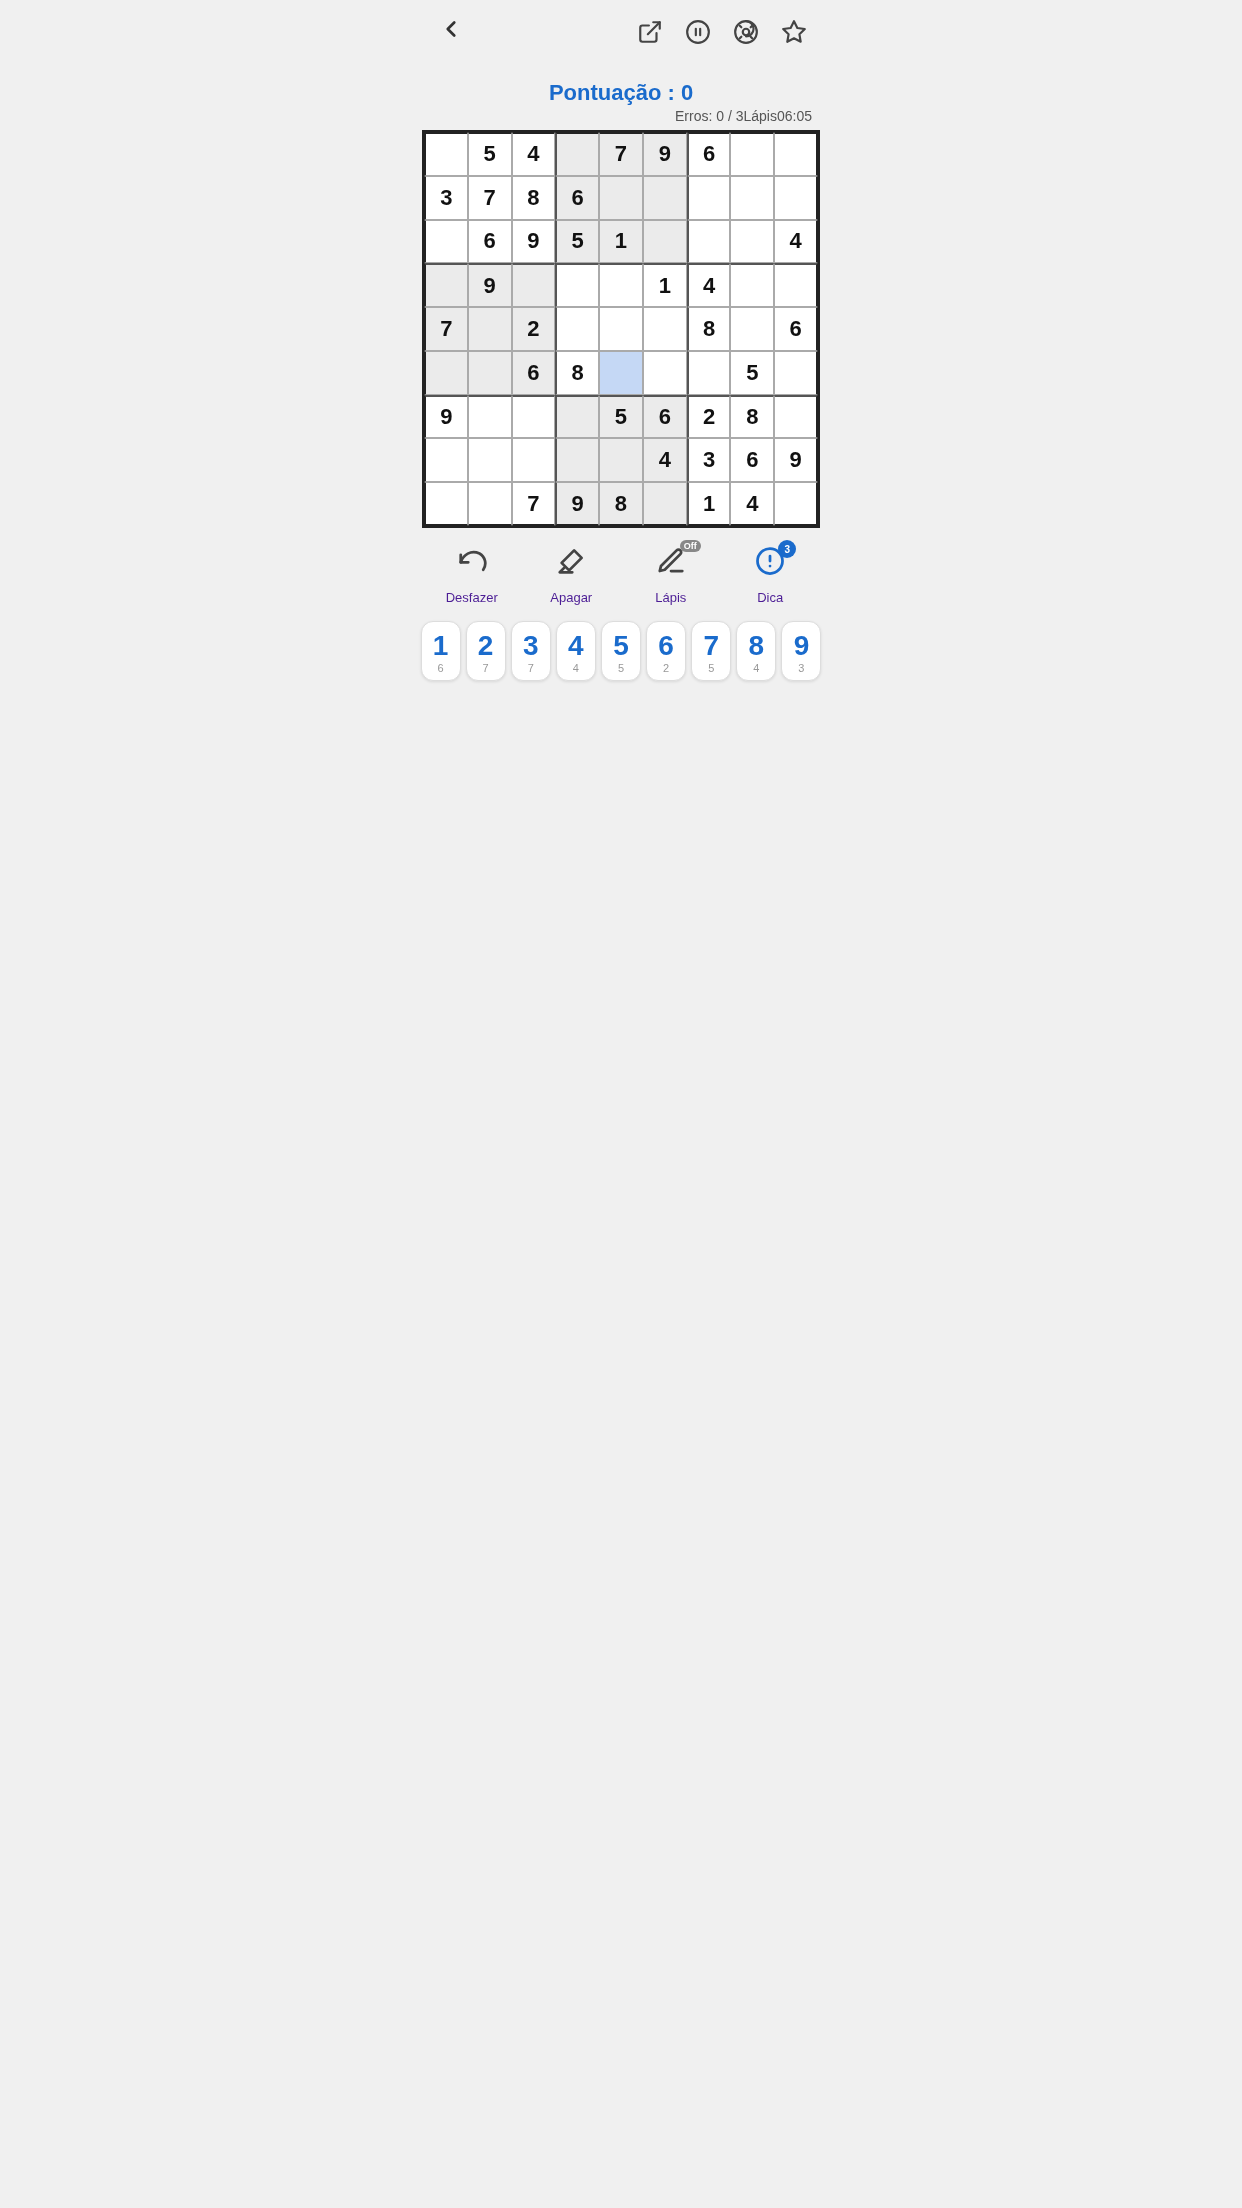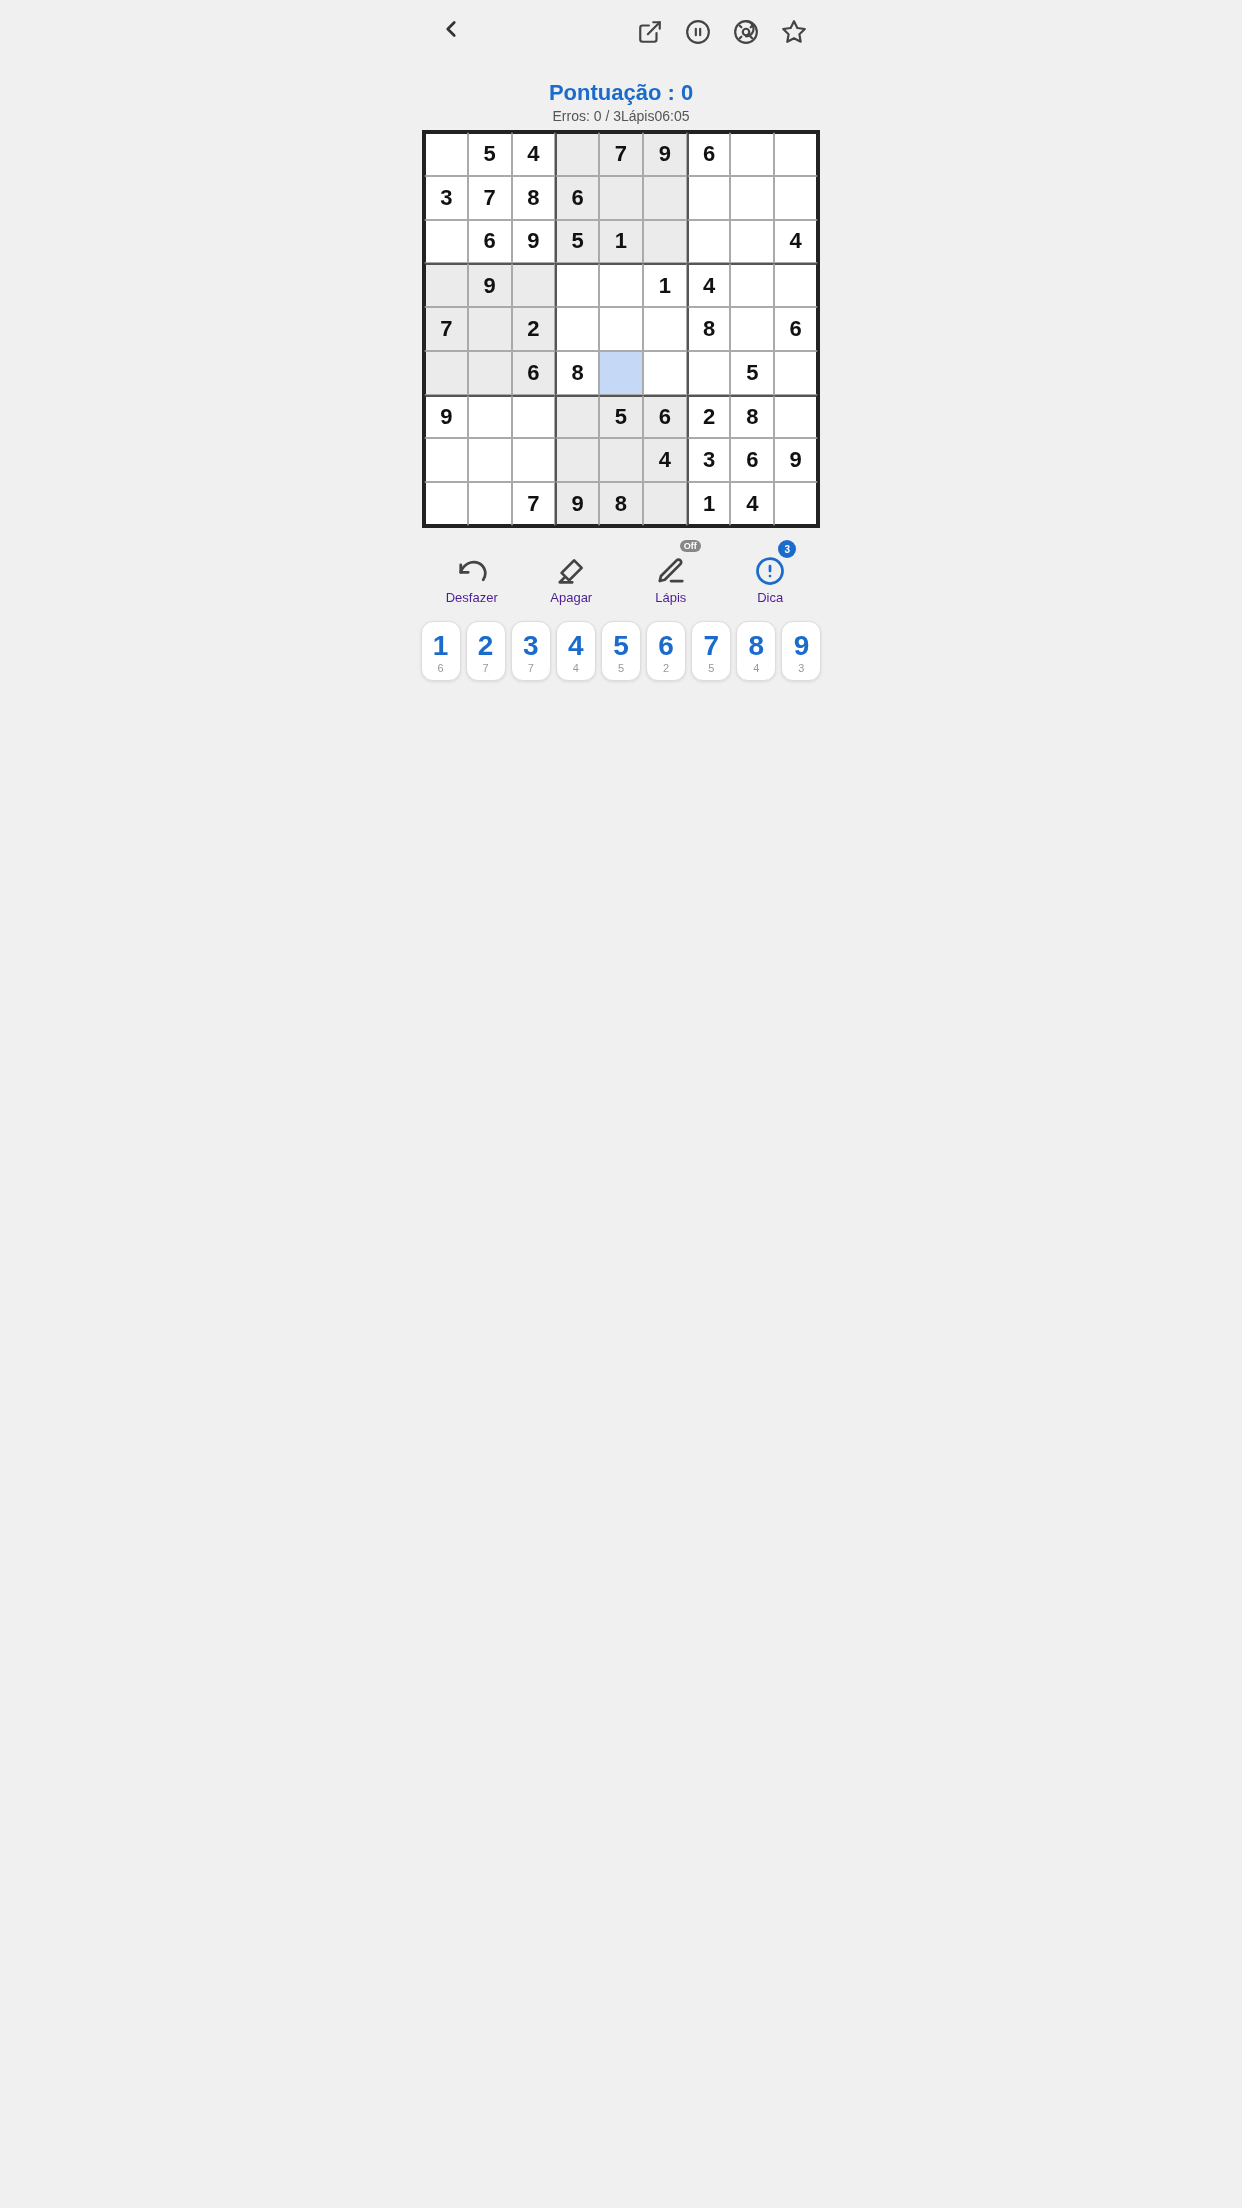--- a/index.html
+++ b/index.html
@@ -47,21 +47,21 @@
       padding: 4px 0 2px;
       margin-top: 16px;
     }
     .score-title {
       font-size: 22px;
       font-weight: bold;
       color: #1a6bcc;
     }
     .game-info {
       display: flex;
-      justify-content: center;
+      justify-content: flex-end;
       padding: 0 16px 6px;
       font-size: 14px;
       color: #555;
     }
 
     
     .grid-container {
       display: flex;
       justify-content: center;
       padding: 0 8px;
@@ -112,21 +112,21 @@
       flex-direction: column;
       align-items: center;
       cursor: pointer;
       gap: 4px;
       min-width: 70px;
     }
     .control-icon {
       width: 40px;
       height: 40px;
       display: flex;
-      align-items: flex-end;
+      align-items: flex-start;
       justify-content: center;
       position: relative;
       text-decoration: underline;
     }
     .control-icon svg { width: 30px; height: 30px; color: #444; }
     .control-label {
       font-size: 13px;
       color: #4c1d95;
     }
     .off-badge {

